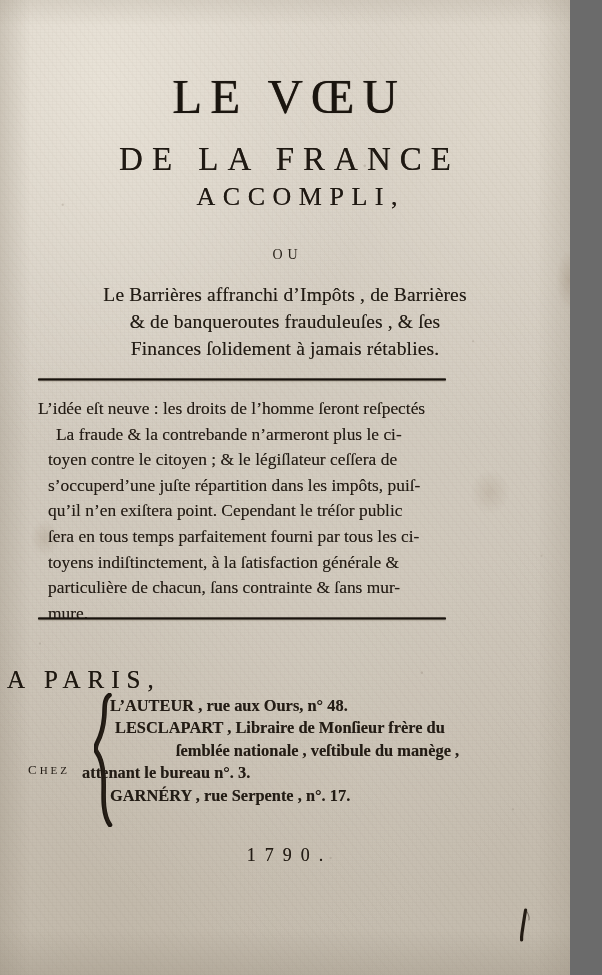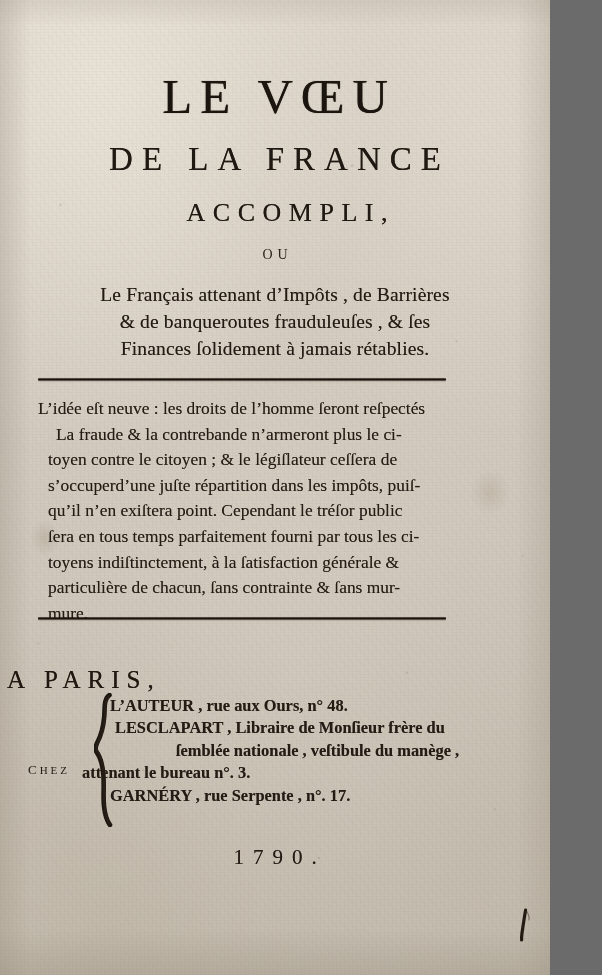--- a/index.html
+++ b/index.html
@@ -2,27 +2,26 @@
 <html><head>
 <meta charset="utf-8">
 <style>
   html, body {
     margin: 0;
     padding: 0;
     background: #6b6b6b;
   }
   #page {
     position: relative;
-    width: 518px;
+    width: 570px;
     height: 975px;
     overflow: hidden;
     background: #e5e5e5;
     font-family: "Liberation Serif", serif;
     color: #1d1813;
-    padding-left: 32px;
     -webkit-font-smoothing: antialiased;
   }
 
   
   #paper-base {
     position: absolute;
     inset: 0;
     background:
       radial-gradient(ellipse 70% 55% at 18% 8%,  rgba(233,227,216,0.95) 0%, rgba(233,227,216,0) 70%),
       radial-gradient(ellipse 60% 45% at 88% 12%, rgba(226,219,206,0.70) 0%, rgba(226,219,206,0) 72%),
@@ -233,21 +232,21 @@
   #imprint-lines .ln.n3 { padding-left: 72px; }
   #imprint-lines .ln.n4 { padding-left: -0px; margin-left: -22px; }
   #imprint-lines .ln.n5 { padding-left: 6px; }
 
   
   #year {
     position: absolute;
     left: 0; right: 0;
     top: 845px;
     text-align: center;
-    font-size: 21px;
+    font-size: 18px;
     letter-spacing: 9px;
     text-indent: 9px;
     color: #231c15;
     text-shadow: 0 0 0.5px rgba(45,36,26,0.6);
   }
 
   
   #pen-mark {
     position: absolute;
     left: 516px;
@@ -278,26 +277,26 @@
   <div class="fox" style="left:556px; top:250px; width:26px; height:60px; background:radial-gradient(ellipse at center, rgba(150,122,92,0.22), rgba(150,122,92,0) 70%);"></div>
   <div class="fox" style="left:470px; top:470px; width:40px; height:44px; background:radial-gradient(ellipse at center, rgba(150,122,92,0.14), rgba(150,122,92,0) 70%);"></div>
   <div class="fox" style="left:30px; top:520px; width:30px; height:36px; background:radial-gradient(ellipse at center, rgba(150,122,92,0.16), rgba(150,122,92,0) 70%);"></div>
 
   <div id="content">
 
     <div class="title-main ink" style="top:72px;">LE VŒU</div>
 
     <div class="title-sub1 ink" style="top:143px;">DE LA FRANCE</div>
 
-    <div class="title-sub2 ink" style="top:200px;margin-left:24px;">ACCOMPLI,</div>
+    <div class="title-sub2 ink" style="top:184px;margin-left:24px;">ACCOMPLI,</div>
 
     <div class="title-ou ink" style="top:248px;">OU</div>
 
     <div id="subtitle">
-      <span class="ln">Le Français attenant d’Impôts , de Barrières</span>
+      <span class="ln">Le Barrières affranchi d’Impôts , de Barrières</span>
       <span class="ln">&amp; de banqueroutes frauduleuſes , &amp; ſes</span>
       <span class="ln">Finances ſolidement à jamais rétablies.</span>
     </div>
 
     <div class="rule" style="top:378px;"></div>
 
     <div id="epigraph">
       <span class="ln i1">L’idée eſt neuve : les droits de l’homme ſeront reſpectés</span>
       <span class="ln i2">La fraude &amp; la contrebande n’armeront plus le ci-</span>
       <span class="ln i3">toyen contre le citoyen ; &amp; le légiſlateur ceſſera de</span>

